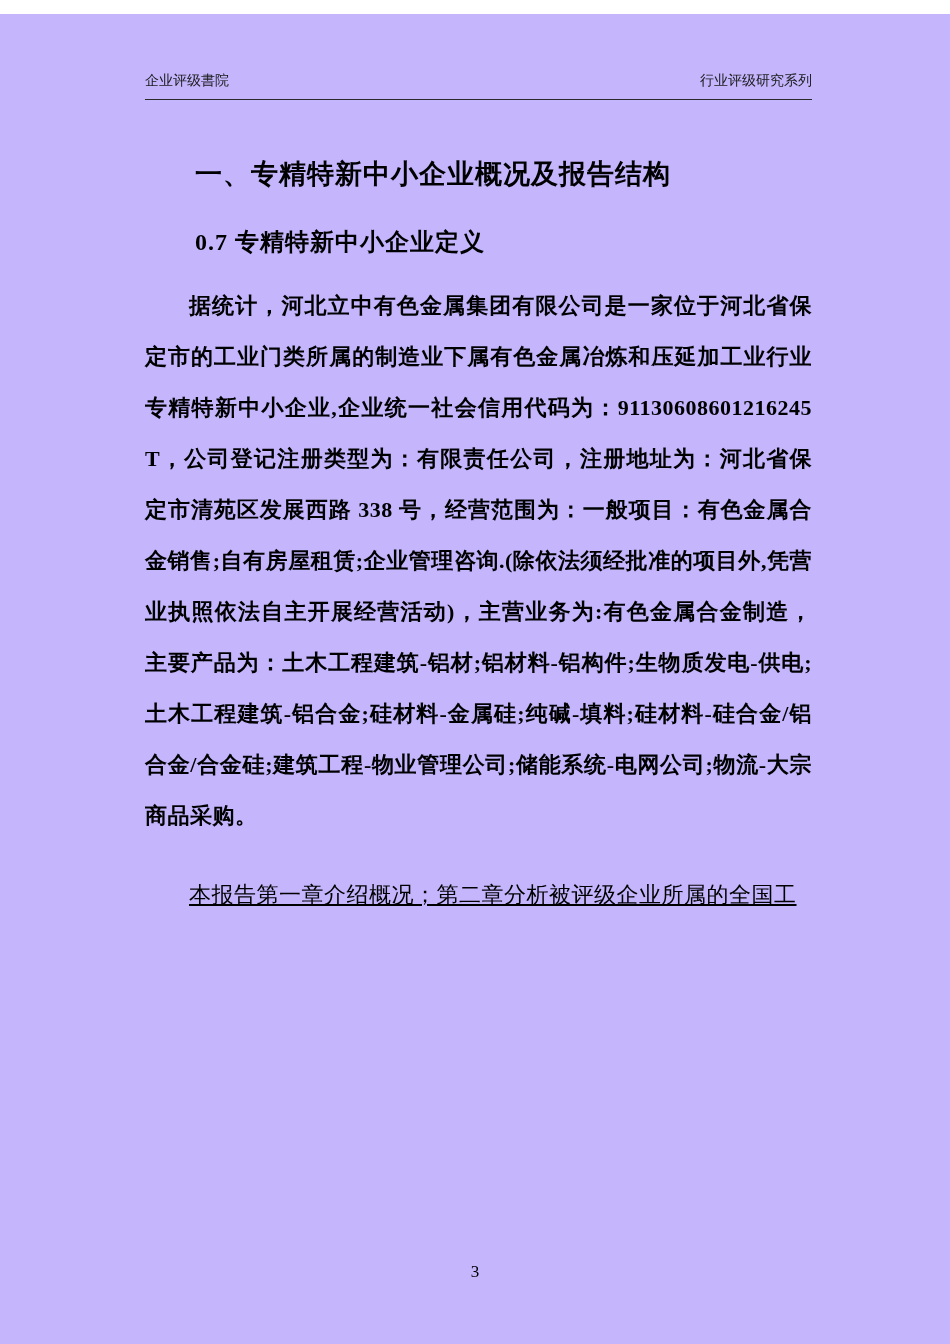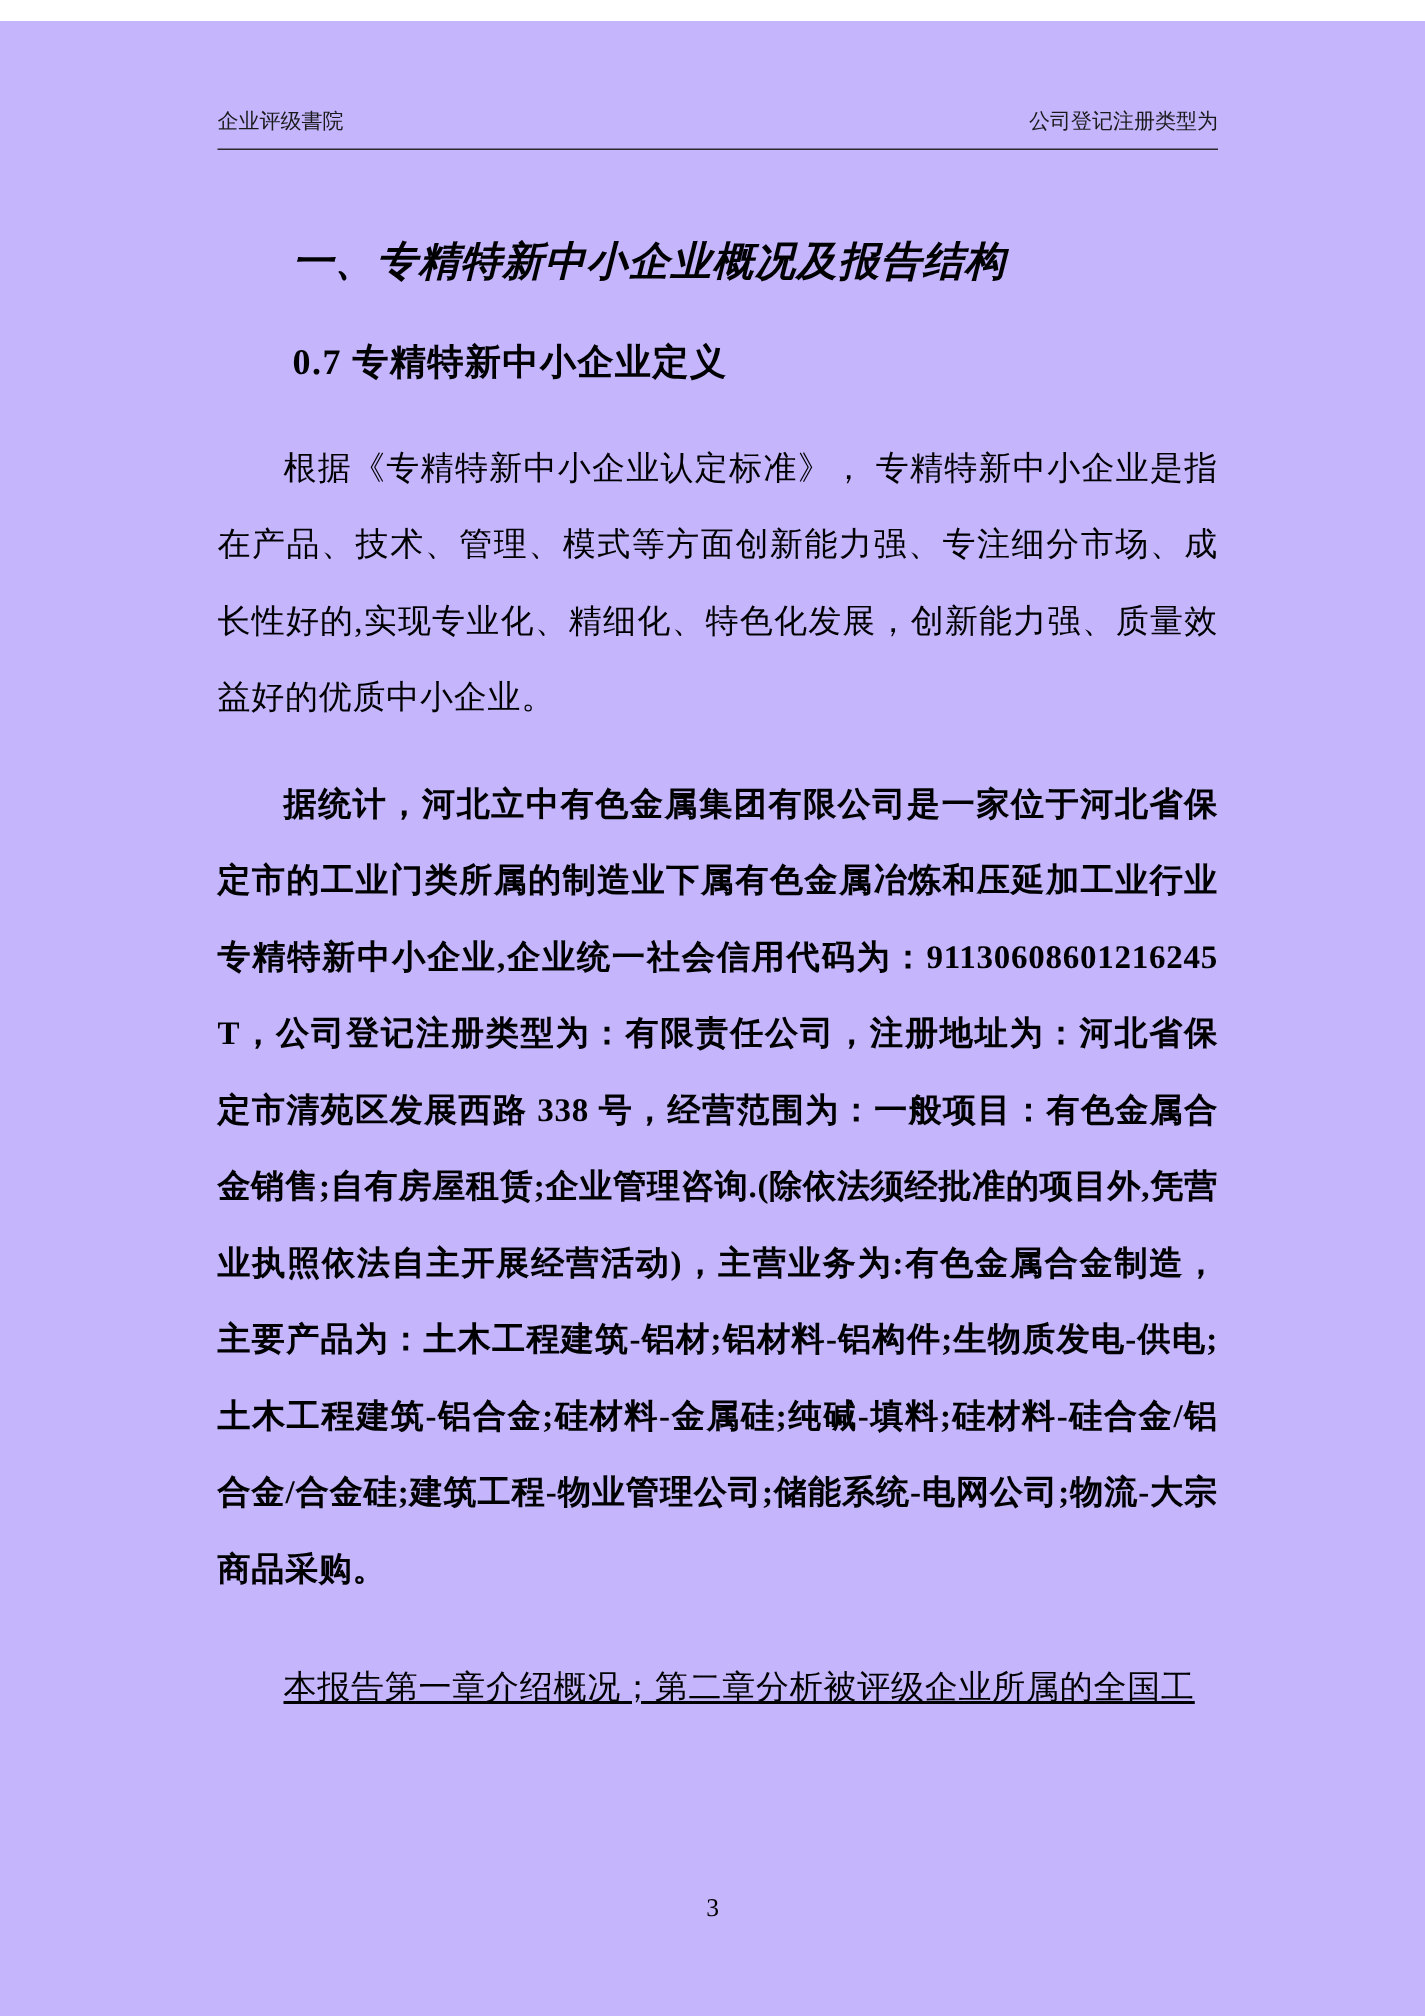--- a/index.html
+++ b/index.html
@@ -34,21 +34,20 @@
     left: 145px;
     width: 667px;
   }
   .chapter-heading {
     margin-top: 140px;
     font-size: 27px;
     line-height: 40px;
     font-weight: bold;
     text-indent: 50px;
     letter-spacing: 1px;
-    font-style: italic;
   }
   .sub-heading {
     font-size: 24px;
     line-height: 36px;
     font-weight: bold;
     text-indent: 50px;
     letter-spacing: 1px;
   }
   .sub-heading.h11 { margin-top: 30px; }
   .sub-heading.h12 { margin-top: 12px; }
@@ -75,28 +74,27 @@
     color: #000000;
   }
 </style>
 </head>
 <body>
 
 <div class="page">
 
   <div class="header">
     <span>企业评级書院</span>
-    <span>公司登记注册类型为</span>
+    <span>行业评级研究系列</span>
   </div>
 
   <div class="content">
     <h1 class="chapter-heading">一、专精特新中小企业概况及报告结构</h1>
 
     <h2 class="sub-heading h11">0.7 专精特新中小企业定义</h2>
-    <p class="body-para p11">根据《专精特新中小企业认定标准》， 专精特新中小企业是指在产品、技术、管理、模式等方面创新能力强、专注细分市场、成长性好的,实现专业化、精细化、特色化发展，创新能力强、质量效益好的优质中小企业。</p>
 
     <p class="body-para p12">据统计，河北立中有色金属集团有限公司是一家位于河北省保定市的工业门类所属的制造业下属有色金属冶炼和压延加工业行业专精特新中小企业,企业统一社会信用代码为：91130608601216245T，公司登记注册类型为：有限责任公司，注册地址为：河北省保定市清苑区发展西路 338 号，经营范围为：一般项目：有色金属合金销售;自有房屋租赁;企业管理咨询.(除依法须经批准的项目外,凭营业执照依法自主开展经营活动)，主营业务为:有色金属合金制造， 主要产品为：土木工程建筑-铝材;铝材料-铝构件;生物质发电-供电;土木工程建筑-铝合金;硅材料-金属硅;纯碱-填料;硅材料-硅合金/铝合金/合金硅;建筑工程-物业管理公司;储能系统-电网公司;物流-大宗商品采购。</p>
 
     <p class="body-para p13">本报告第一章介绍概况；第二章分析被评级企业所属的全国工</p>
   </div>
 
   <div class="footer">
     <span>3</span>
   </div>
 

